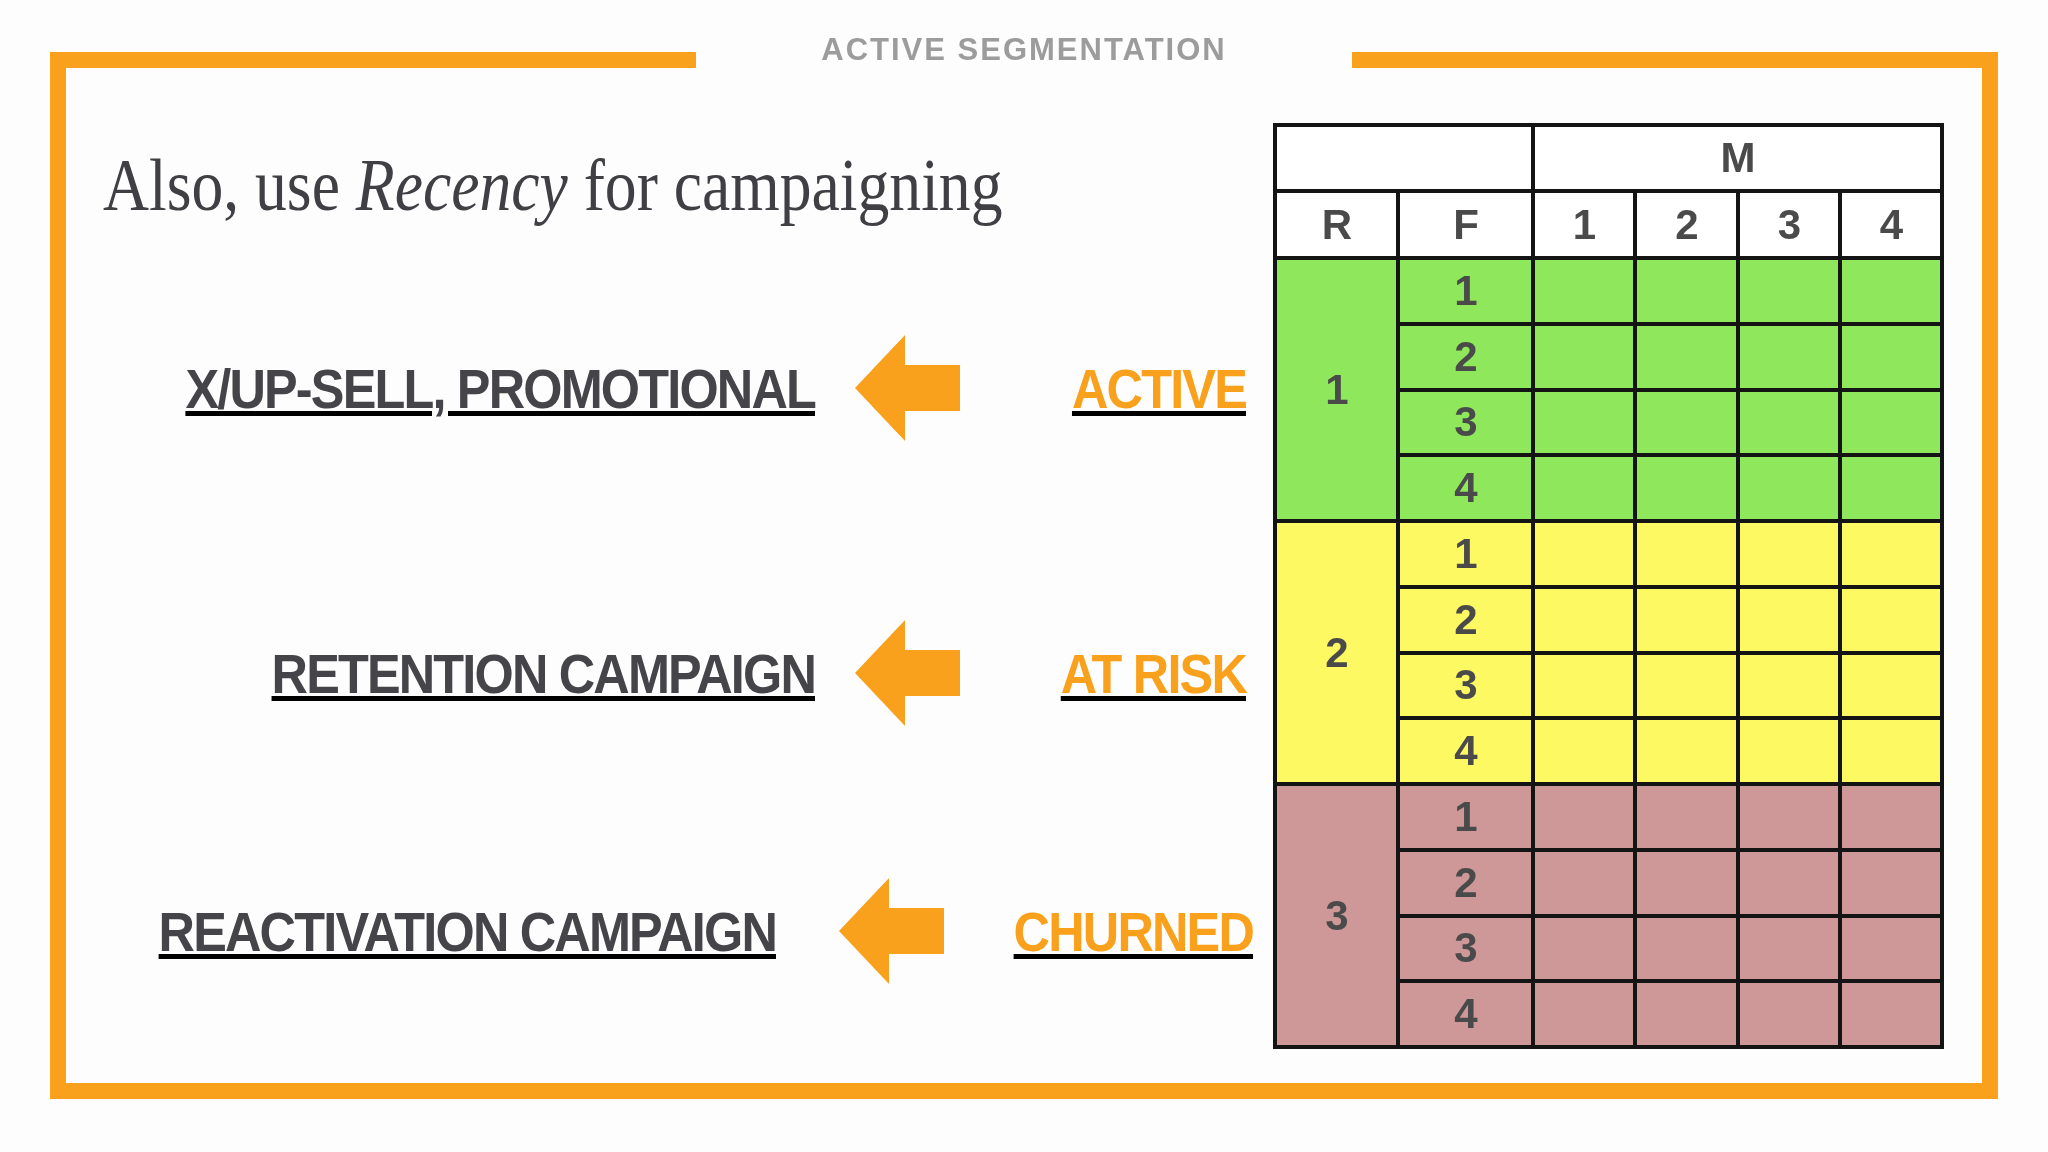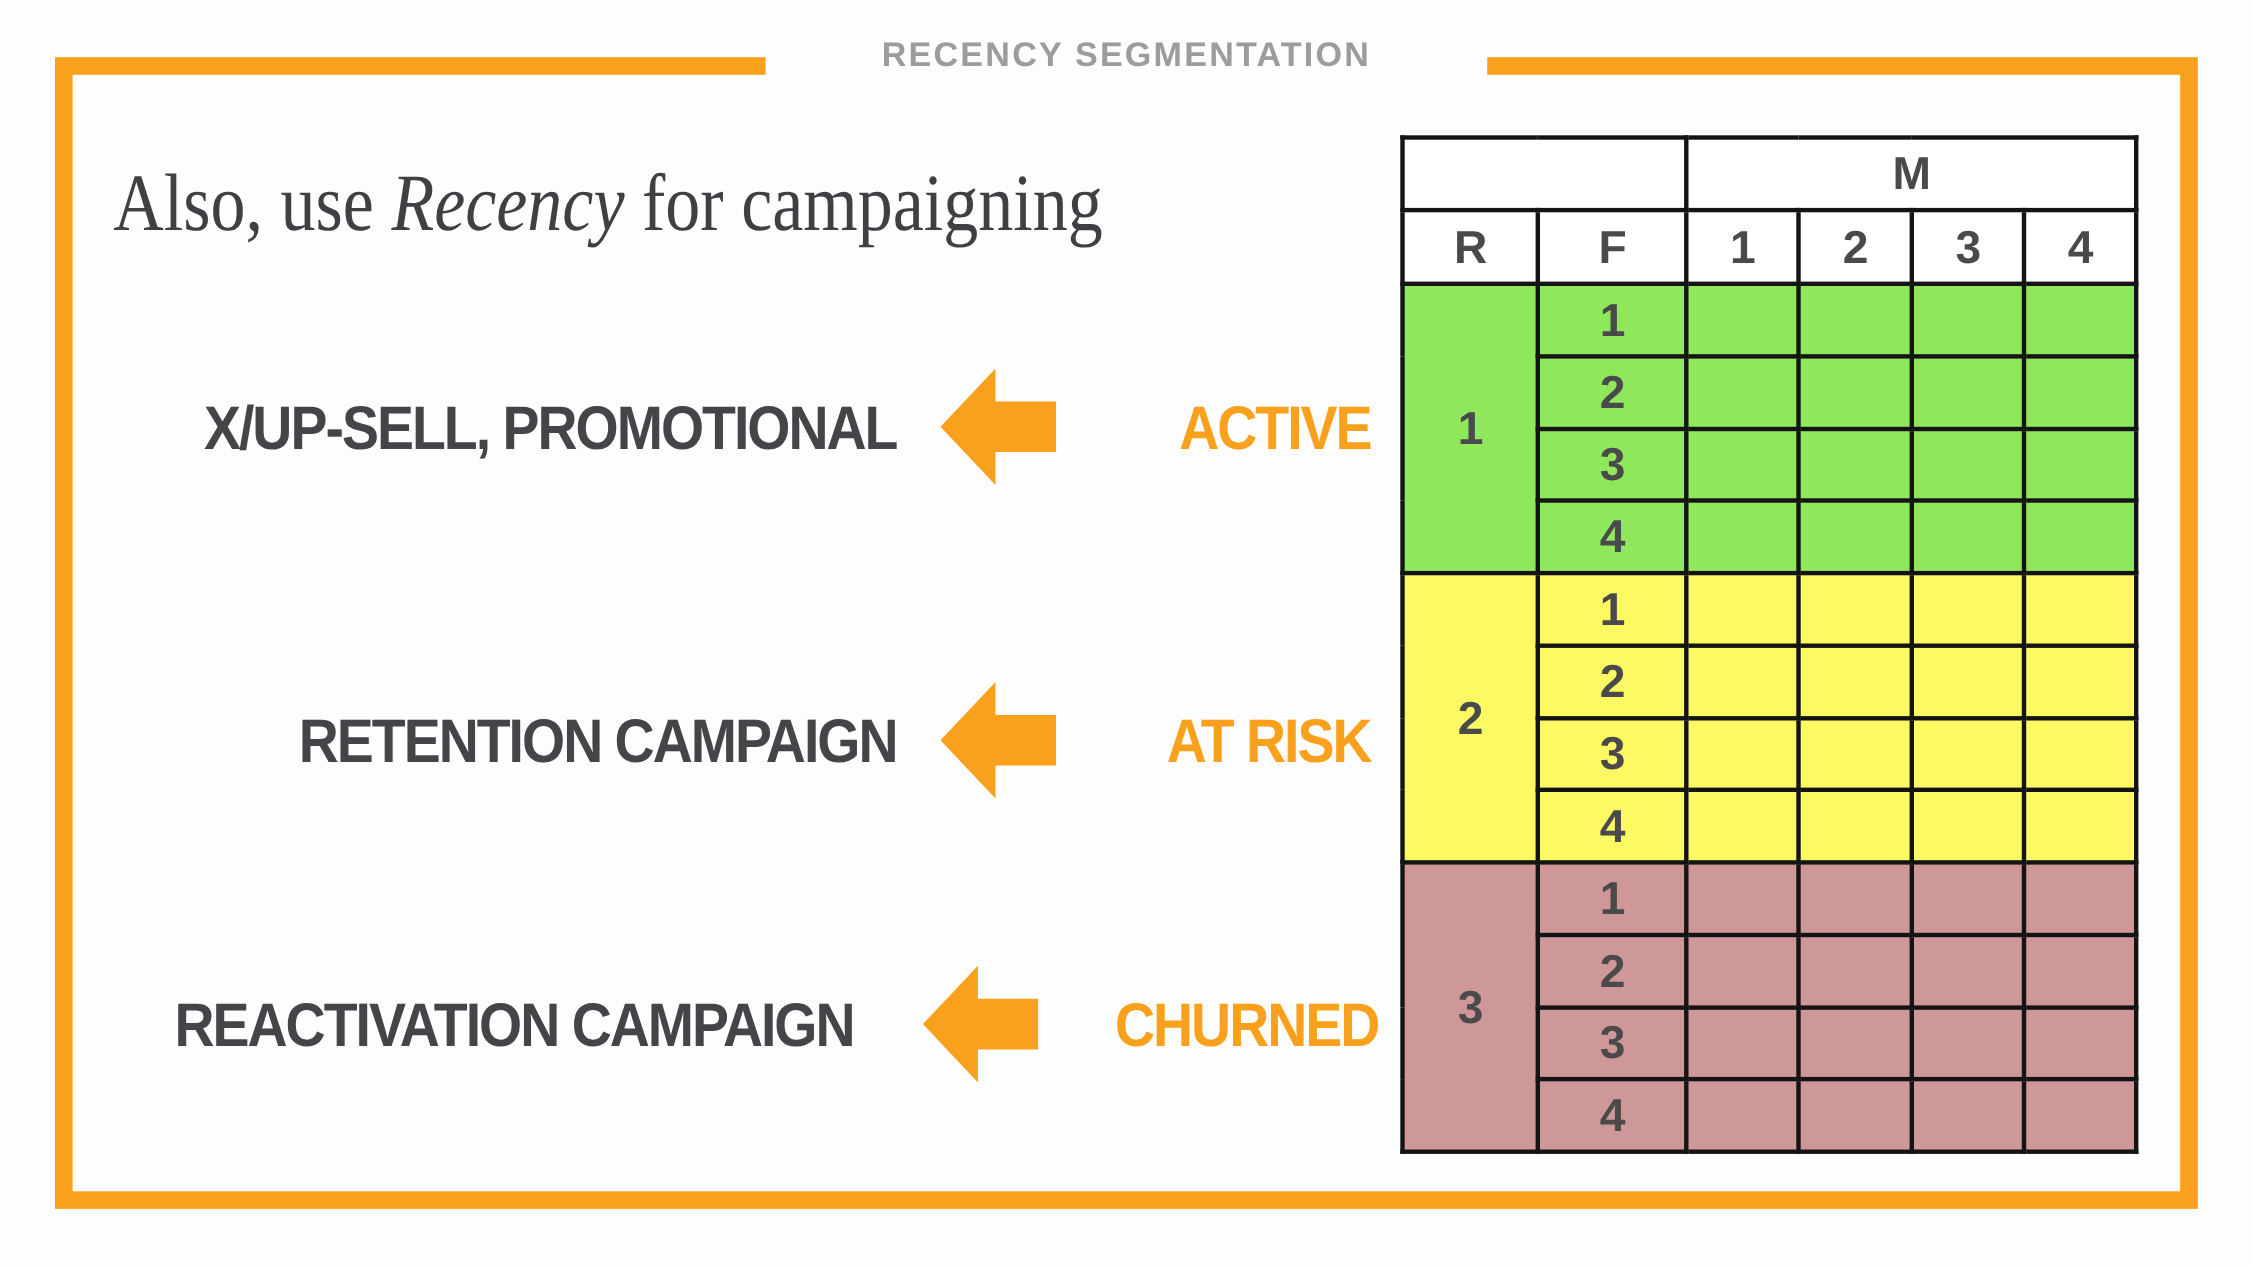--- a/index.html
+++ b/index.html
@@ -65,20 +65,21 @@
 
   
   .campaign-row{
     position:absolute;
     left:90px;
     width:1156px;
     height:106px;
     display:flex;
     align-items:center;
     z-index:2;
+    text-decoration:underline;
   }
   .row-1{top:335px;}
   .row-2{top:620px;}
   .row-3{top:878px;gap:23px;}
 
   .action-label{
     flex:1 1 auto;
     text-align:right;
     font-size:56px;
     font-weight:bold;
@@ -132,21 +133,21 @@
   tr.g1 td{background:var(--green);}
   tr.g2 td{background:var(--yellow);}
   tr.g3 td{background:var(--rose);}
 </style>
 </head>
 <body>
 
 <div class="frame"></div>
 
 <div class="title-box">
-  <span class="title-text">RECENCY SEGMENTATION</span>
+  <span class="title-text">ACTIVE SEGMENTATION</span>
 </div>
 
 <div class="heading"><span>Also, use </span><span class="it">Recency</span><span> for campaigning</span></div>
 
 <div class="campaign-row row-1">
   <div class="action-label">X/UP-SELL, PROMOTIONAL</div>
   <div class="arrow-wrap">
     <svg viewBox="0 0 105 106" xmlns="http://www.w3.org/2000/svg" aria-hidden="true">
       <polygon points="105,30 50,30 50,0 0,53 50,106 50,76 105,76" fill="#F9A11C"></polygon>
     </svg>

